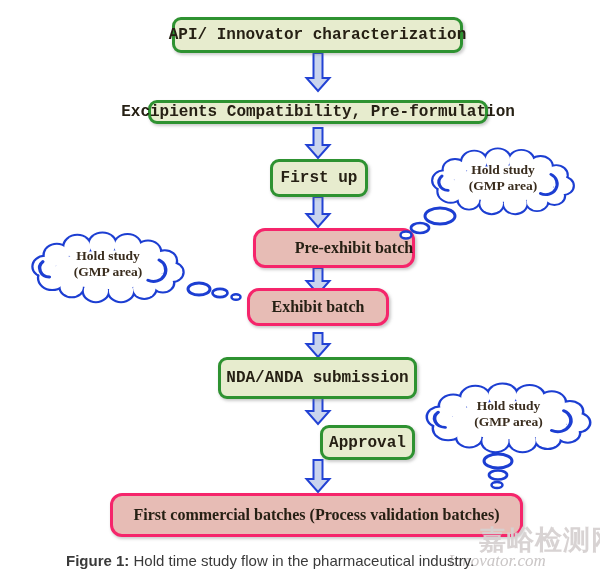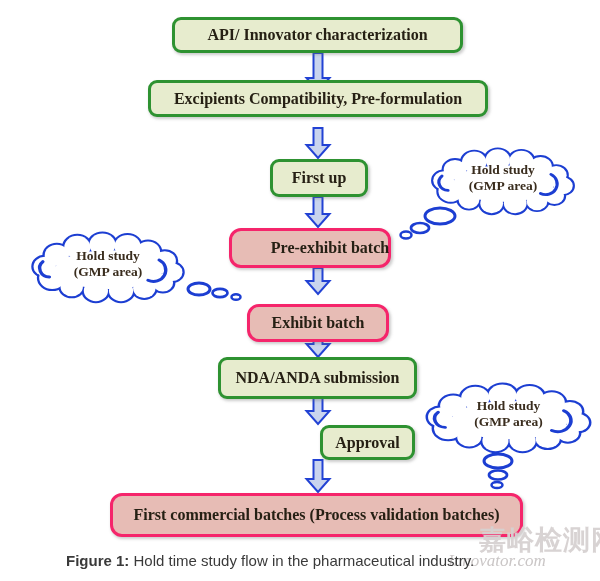--- a/index.html
+++ b/index.html
@@ -7,21 +7,21 @@
     position:relative;width:600px;height:581px;background:#ffffff;overflow:hidden;
     font-family:"Liberation Serif", serif;
   }
   .box{
     position:absolute;display:flex;align-items:center;justify-content:center;
     box-sizing:border-box;white-space:nowrap;
     font-weight:bold;font-size:16px;color:#262014;
     box-shadow:1.5px 2px 3px rgba(110,110,110,0.35);
     z-index:2;
   }
-  .box.green{background:#e7ecce;border:3px solid #2e9231;border-radius:9px;}
+  .box.green{background:#e7ecce;border:3px solid #2e9231;border-radius:9px;font-family:Liberation Mono, monospace;}
   .box.pink{background:#e7bcb5;border:3px solid #f5256b;border-radius:12px;}
   .arrow{position:absolute;z-index:1;overflow:visible;}
   .cloud{position:absolute;z-index:3;overflow:visible;}
   .cloud-text{
     position:absolute;z-index:4;text-align:center;
     font-weight:bold;font-size:13.5px;line-height:1.18;color:#3a2d1e;
   }
   .cloud-text span{display:block;}
   .trail{position:absolute;z-index:3;overflow:visible;}
   .caption{
@@ -87,30 +87,30 @@
         </g>
         <path d="M 141,32 a 13,14 0 1 1 -12,25" fill="none" stroke="#1c3ed2" stroke-width="3.6" stroke-linecap="round"></path>
         <path d="M 16,34 a 11,11 0 0 0 7,19" fill="none" stroke="#1c3ed2" stroke-width="3.6" stroke-linecap="round"></path>
       </g>
     </defs>
   </svg>
 
   <div class="box green" style="left:172px;top:17px;width:291px;height:36px;">
     <span>API/ Innovator characterization</span>
   </div>
-  <div class="box green" style="left:148px;top:80px;width:340px;height:37px;">
+  <div class="box green" style="left:148px;top:100px;width:340px;height:24px;align-items:flex-end;">
     <span>Excipients Compatibility, Pre-formulation</span>
   </div>
   <div class="box green" style="left:270px;top:159px;width:98px;height:38px;">
     <span>First up</span>
   </div>
-  <div class="box pink" style="left:229px;top:228px;width:162px;height:40px;padding-left:40px;">
+  <div class="box pink" style="left:253px;top:228px;width:162px;height:40px;padding-left:40px;">
     <span>Pre-exhibit batch</span>
   </div>
-  <div class="box pink" style="left:247px;top:304px;width:142px;height:38px;">
+  <div class="box pink" style="left:247px;top:288px;width:142px;height:38px;">
     <span>Exhibit batch</span>
   </div>
   <div class="box green" style="left:218px;top:357px;width:199px;height:42px;text-align:center;">
     <span>NDA/ANDA submission</span>
   </div>
   <div class="box green" style="left:272px;top:425px;width:95px;height:35px;margin-left:48px;">
     <span>Approval</span>
   </div>
   <div class="box pink" style="left:110px;top:493px;width:413px;height:44px;">
     <span>First commercial batches (Process validation batches)</span>

